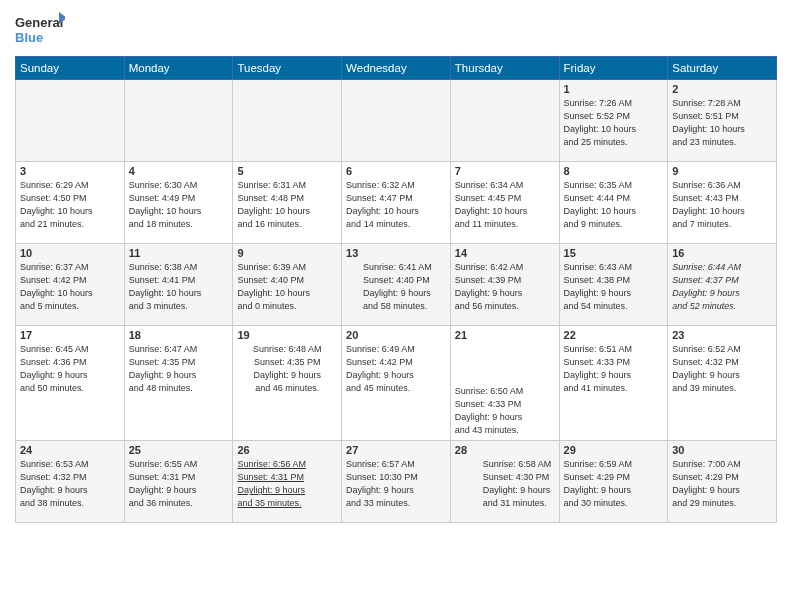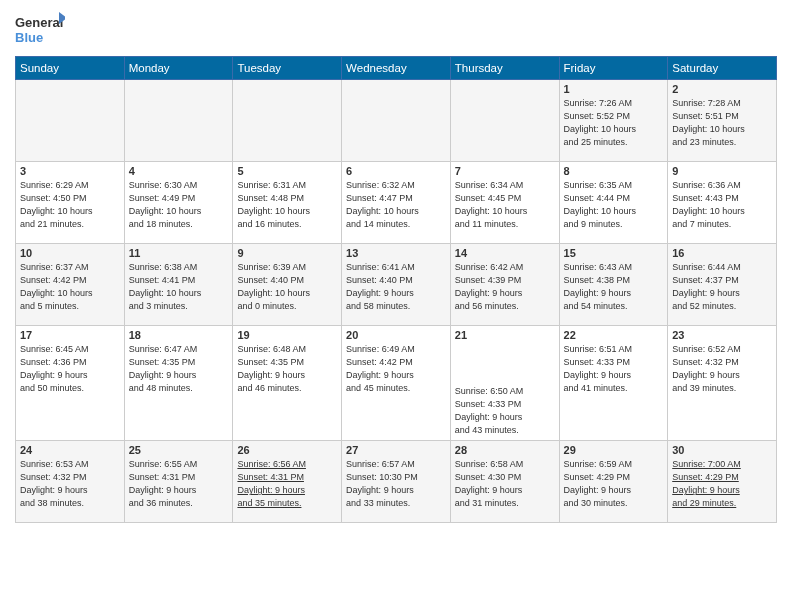--- a/index.html
+++ b/index.html
@@ -200,42 +200,42 @@
           </td>
           <td>
             <span class="day-number">9</span>
             <div class="day-info" style="white-space: pre-line;">Sunrise: 6:39 AM
 Sunset: 4:40 PM
 Daylight: 10 hours
 and 0 minutes.</div>
           </td>
           <td>
             <span class="day-number">13</span>
-            <div class="day-info" style="white-space: pre-line;">Sunrise: 6:41 AM
+            <div class="day-info" style="white-space: pre-line; margin-left: 17px;">Sunrise: 6:41 AM
 Sunset: 4:40 PM
 Daylight: 9 hours
 and 58 minutes.</div>
           </td>
           <td>
             <span class="day-number">14</span>
             <div class="day-info" style="white-space: pre-line;">Sunrise: 6:42 AM
 Sunset: 4:39 PM
 Daylight: 9 hours
 and 56 minutes.</div>
           </td>
           <td>
             <span class="day-number">15</span>
             <div class="day-info" style="white-space: pre-line;">Sunrise: 6:43 AM
 Sunset: 4:38 PM
 Daylight: 9 hours
 and 54 minutes.</div>
           </td>
           <td>
             <span class="day-number">16</span>
-            <div class="day-info" style="white-space: pre-line;">Sunrise: 6:44 AM
+            <div class="day-info" style="white-space: pre-line; font-style: italic;">Sunrise: 6:44 AM
 Sunset: 4:37 PM
 Daylight: 9 hours
 and 52 minutes.</div>
           </td>
         </tr>
         <tr>
           <td>
             <span class="day-number">17</span>
             <div class="day-info" style="white-space: pre-line;">Sunrise: 6:45 AM
 Sunset: 4:36 PM
@@ -244,21 +244,21 @@
           </td>
           <td>
             <span class="day-number">18</span>
             <div class="day-info" style="white-space: pre-line;">Sunrise: 6:47 AM
 Sunset: 4:35 PM
 Daylight: 9 hours
 and 48 minutes.</div>
           </td>
           <td>
             <span class="day-number">19</span>
-            <div class="day-info" style="white-space: pre-line;">Sunrise: 6:48 AM
+            <div class="day-info" style="white-space: pre-line; text-align: center;">Sunrise: 6:48 AM
 Sunset: 4:35 PM
 Daylight: 9 hours
 and 46 minutes.</div>
           </td>
           <td>
             <span class="day-number">20</span>
             <div class="day-info" style="white-space: pre-line;">Sunrise: 6:49 AM
 Sunset: 4:42 PM
 Daylight: 9 hours
 and 45 minutes.</div>
@@ -309,35 +309,35 @@
           </td>
           <td>
             <span class="day-number">27</span>
             <div class="day-info" style="white-space: pre-line;">Sunrise: 6:57 AM
 Sunset: 10:30 PM
 Daylight: 9 hours
 and 33 minutes.</div>
           </td>
           <td>
             <span class="day-number">28</span>
-            <div class="day-info" style="white-space: pre-line;">Sunrise: 6:58 AM
+            <div class="day-info" style="white-space: pre-line; margin-left: 28px;">Sunrise: 6:58 AM
 Sunset: 4:30 PM
 Daylight: 9 hours
 and 31 minutes.</div>
           </td>
           <td>
             <span class="day-number">29</span>
             <div class="day-info" style="white-space: pre-line;">Sunrise: 6:59 AM
 Sunset: 4:29 PM
 Daylight: 9 hours
 and 30 minutes.</div>
           </td>
           <td>
             <span class="day-number">30</span>
-            <div class="day-info" style="white-space: pre-line; text-decoration: underline;">Sunrise: 7:00 AM
+            <div class="day-info" style="white-space: pre-line;">Sunrise: 7:00 AM
 Sunset: 4:29 PM
 Daylight: 9 hours
 and 29 minutes.</div>
           </td>
         </tr>
       </tbody>
   </table>
 </div>
 
 </body></html>

